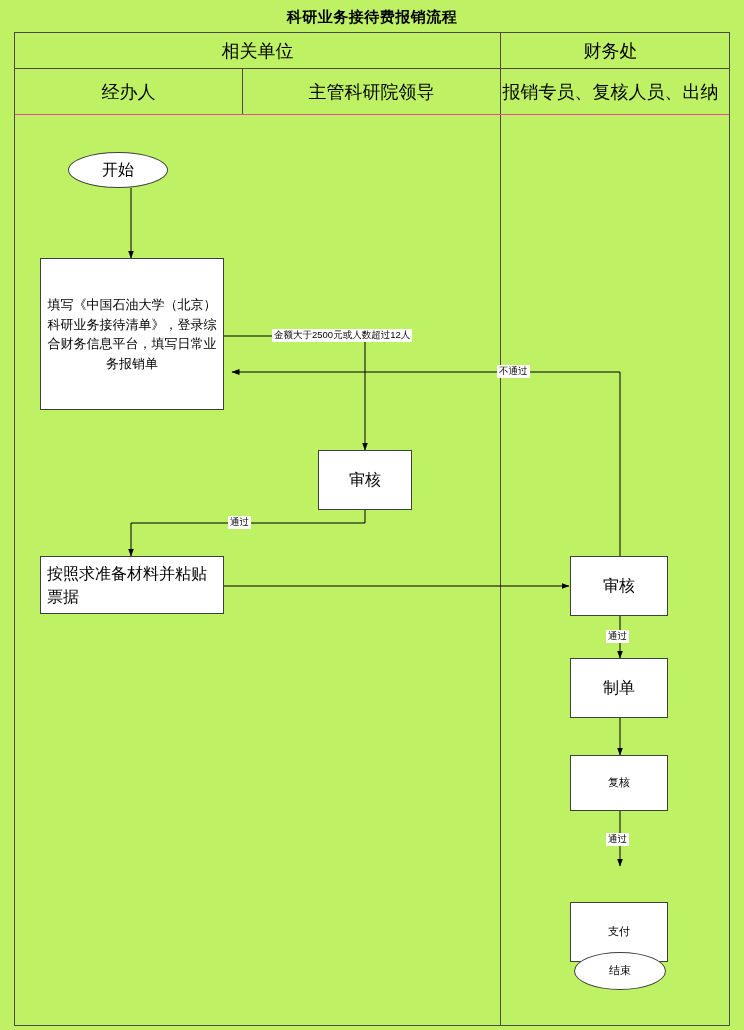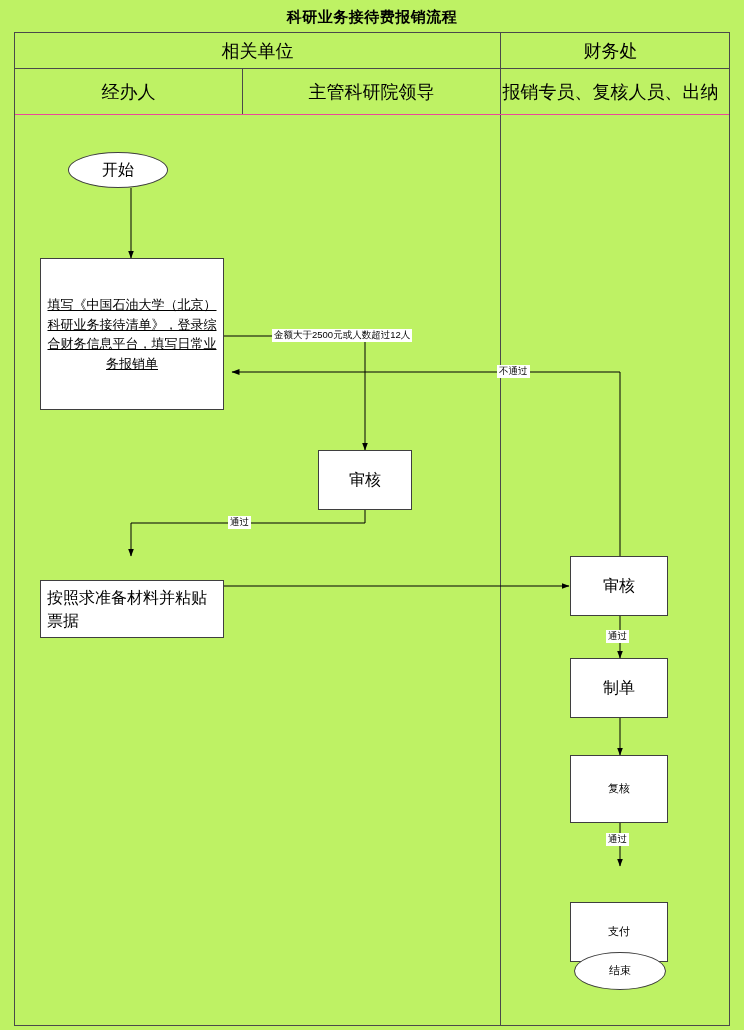--- a/index.html
+++ b/index.html
@@ -188,31 +188,31 @@
 
       <line x1="620" y1="556" x2="620" y2="372"></line>
       <line x1="620" y1="372" x2="232" y2="372" marker-end="url(#arrow)"></line>
     </g>
   </svg>
 
   <div class="canvas">
 
     <div class="node terminator" style="left:68px; top:152px; width:100px; height:36px;">开始</div>
 
-    <div class="node para" style="left:40px; top:258px; width:184px; height:152px;text-decoration:underline;">填写《中国石油大学（北京）科研业务接待清单》，登录综合财务信息平台，填写日常业务报销单</div>
+    <div class="node para" style="left:40px; top:258px; width:184px; height:152px;">填写《中国石油大学（北京）科研业务接待清单》，登录综合财务信息平台，填写日常业务报销单</div>
 
     <div class="node" style="left:318px; top:450px; width:94px; height:60px;">审核</div>
 
-    <div class="node left-text" style="left:40px; top:556px; width:184px; height:58px;margin-top:24px;">按照求准备材料并粘贴票据</div>
+    <div class="node left-text" style="left:40px; top:556px; width:184px; height:58px;">按照求准备材料并粘贴票据</div>
 
     <div class="node" style="left:570px; top:556px; width:98px; height:60px;">审核</div>
 
     <div class="node" style="left:570px; top:658px; width:98px; height:60px;">制单</div>
 
-    <div class="node small-text" style="left:570px; top:755px; width:98px; height:68px;">复核</div>
+    <div class="node small-text" style="left:570px; top:755px; width:98px; height:56px;">复核</div>
 
     <div class="node small-text" style="left:570px; top:902px; width:98px; height:60px;">支付</div>
 
     <div class="node terminator small-text" style="left:574px; top:952px; width:92px; height:38px;">结束</div>
 
     <div class="edge-label" style="left:272px; top:329px;">金额大于2500元或人数超过12人</div>
 
     <div class="edge-label" style="left:228px; top:516px;">通过</div>
 
     <div class="edge-label" style="left:497px; top:365px;">不通过</div>

